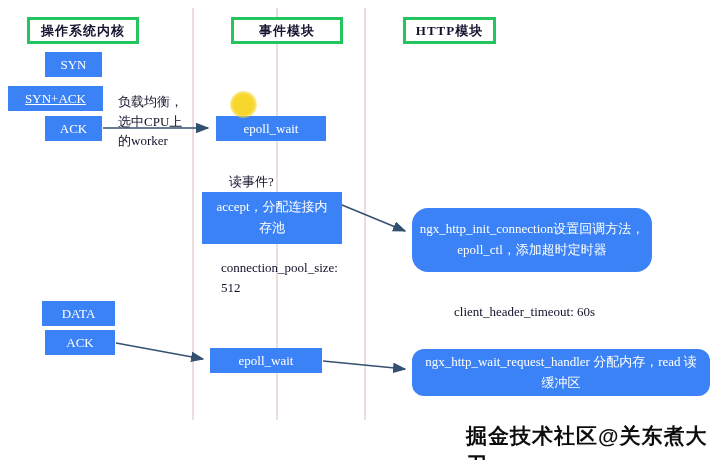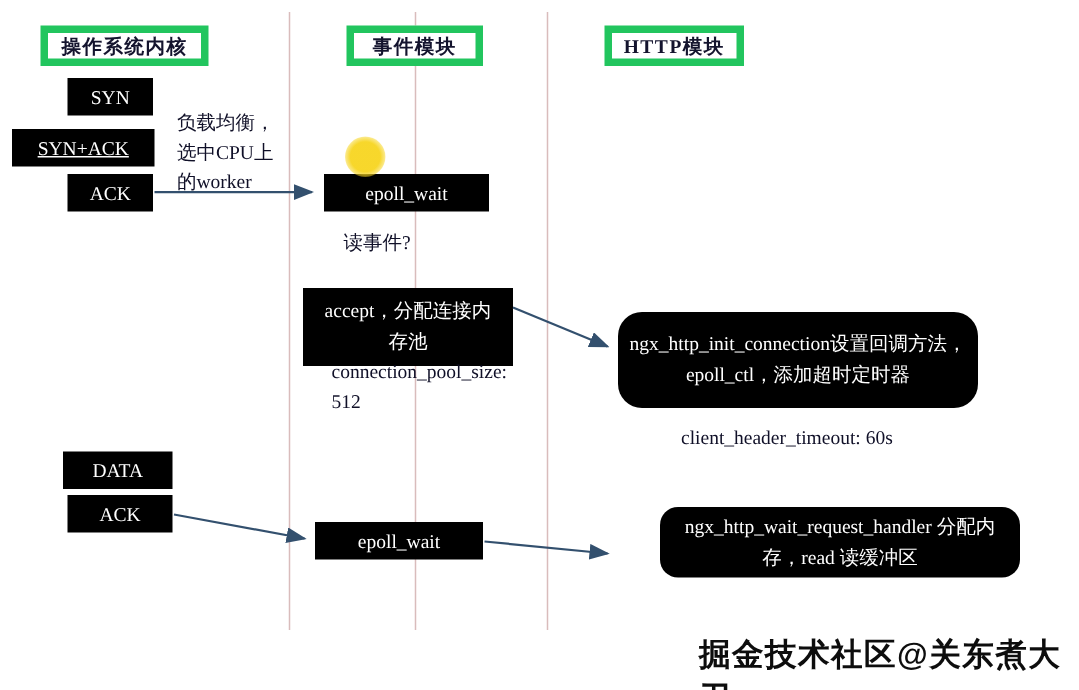--- a/index.html
+++ b/index.html
@@ -5,34 +5,34 @@
   * { margin:0; padding:0; box-sizing:border-box; }
   html,body { background:#ffffff; }
   .canvas {
     position:relative; width:719px; height:460px; background:#ffffff;
     font-family:"Liberation Serif","DejaVu Serif",serif; overflow:hidden;
   }
   svg.overlay { position:absolute; left:0; top:0; width:719px; height:460px; pointer-events:none; }
   .lifelines { z-index:0; }
   .arrows { z-index:4; }
   .header-box {
-    position:absolute; background:#ffffff; border:5px solid #22c55e;
+    position:absolute; background:#ffffff; border:3px solid #22c55e;
     color:#14142e; font-weight:bold; font-size:13px; letter-spacing:1px;
     display:flex; align-items:center; justify-content:center; z-index:2;
   }
   .nbox {
-    position:absolute; background:#000000; color:#ffffff; font-size:13px;
+    position:absolute; background:#3b82f6; color:#ffffff; font-size:13px;
     display:flex; align-items:center; justify-content:center; z-index:2;
     text-align:center;
   }
   .nbox.multiline { line-height:1.6; padding:4px 10px; }
   .nbox.rounded-lg { border-radius:16px; line-height:1.6; padding:6px 4px; }
   .nbox.rounded-sm { border-radius:12px; line-height:1.55; padding:4px 10px; }
   .note {
-    position:absolute; color:#101028; font-size:13px; line-height:1.5; z-index:2;
+    position:absolute; color:#101028; font-size:13px; line-height:1.5; z-index:2;margin-top:20px;
   }
   .preline { white-space:pre-line; }
   .highlight-dot {
     position:absolute; width:27px; height:27px; border-radius:50%; z-index:3;
     background:radial-gradient(circle, rgba(247,213,32,0.95) 52%, rgba(247,213,32,0.55) 68%, rgba(247,213,32,0) 78%);
   }
   .watermark {
     position:absolute; z-index:5; color:#0d0d0d; font-weight:bold;
     font-size:21px; letter-spacing:1px;
     font-family:"Liberation Sans","DejaVu Sans",sans-serif;
@@ -46,21 +46,21 @@
 
   <svg class="overlay lifelines" viewBox="0 0 719 460">
     <line x1="193" y1="8" x2="193" y2="420" stroke="#d9bcbc" stroke-width="1"></line>
     <line x1="277" y1="8" x2="277" y2="420" stroke="#d9bcbc" stroke-width="1"></line>
     <line x1="365" y1="8" x2="365" y2="420" stroke="#d9bcbc" stroke-width="1"></line>
   </svg>
 
   <div class="header-box" style="left:27px; top:17px; width:112px; height:27px;">
     <span>操作系统内核</span>
   </div>
-  <div class="header-box" style="left:231px; top:17px; width:91px; height:27px;">
+  <div class="header-box" style="left:231px; top:17px; width:112px; height:27px;">
     <span>事件模块</span>
   </div>
   <div class="header-box" style="left:403px; top:17px; width:93px; height:27px;align-items:center;">
     <span>HTTP模块</span>
   </div>
 
   <div class="nbox" style="left:45px; top:52px; width:57px; height:25px;">
     <span>SYN</span>
   </div>
   <div class="nbox" style="left:8px; top:86px; width:95px; height:25px;text-decoration:underline;">
@@ -99,21 +99,21 @@
     <span>DATA</span>
   </div>
   <div class="nbox" style="left:45px; top:330px; width:70px; height:25px;">
     <span>ACK</span>
   </div>
 
   <div class="nbox" style="left:210px; top:348px; width:112px; height:25px;">
     <span>epoll_wait</span>
   </div>
 
-  <div class="nbox rounded-sm" style="left:412px; top:338px; width:240px; height:47px;margin-left:28px;">
+  <div class="nbox rounded-sm" style="left:412px; top:349px; width:298px; height:47px;">
     <span>ngx_http_wait_request_handler 分配内存，read 读缓冲区</span>
   </div>
 
   <svg class="overlay arrows" viewBox="0 0 719 460">
     <defs>
       <marker id="ah" markerWidth="9" markerHeight="7" refX="8" refY="3.5" orient="auto">
         <path d="M0,0 L9,3.5 L0,7 z" fill="#33506e"></path>
       </marker>
     </defs>
     <line x1="103" y1="128" x2="208" y2="128" stroke="#33506e" stroke-width="1.5" marker-end="url(#ah)"></line>

